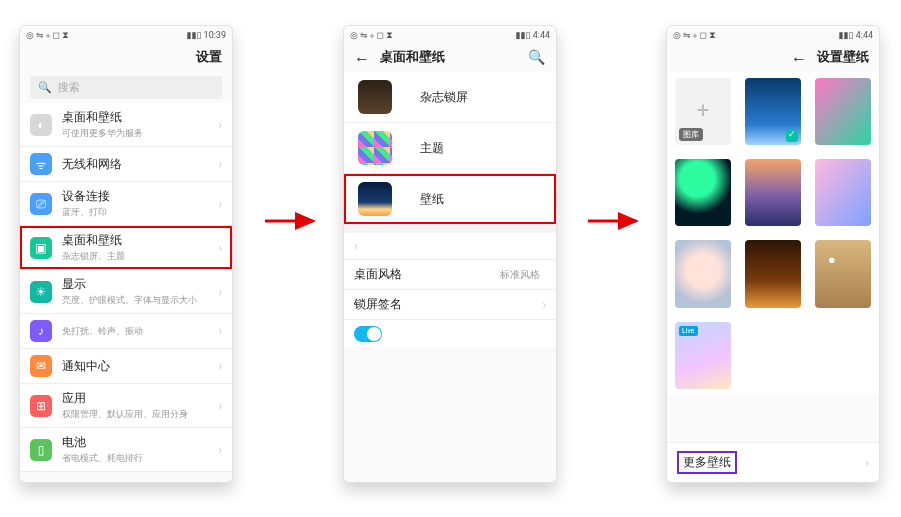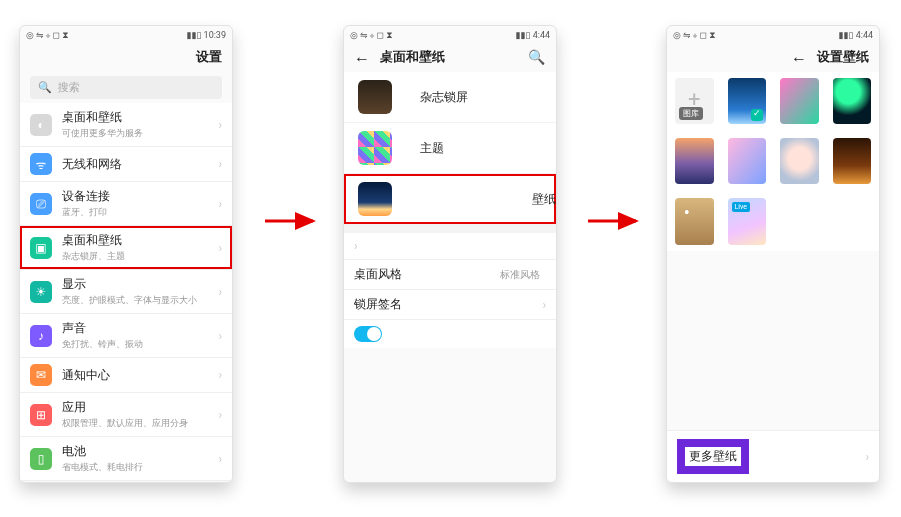--- a/index.html
+++ b/index.html
@@ -52,46 +52,46 @@
   }
   .grey{background:#d8d8d8;} .blue{background:#4aa0ff;} .teal{background:#16c79a;}
   .teal2{background:#12b8a2;} .purple{background:#7d5bff;} .orange{background:#ff8a3d;}
   .red{background:#ff5e5e;} .green{background:#5bc25d;}
 
   .item .txt { display:flex; flex-direction:column; flex:1; }
   .item .lbl { font-size:12px; color:#222;}
   .item .sub { font-size:9px; color:#999; margin-top:1px;}
   .item .chev { color:#ccc; font-size:12px; }
   .item .val { font-size:10px; color:#999; margin-right:6px; }
-  .hl { box-shadow: inset 0 0 0 2px #e40000; justify-content: space-between; }
+  .hl { box-shadow: inset 0 0 0 2px #e40000; }
 
   .tile-row { display:flex; align-items:center; padding:8px 0 8px 14px; gap:28px; background:#fff; border-bottom:1px solid #f2f2f2; }
   .tile-img { width:34px; height:34px; border-radius:6px; flex:0 0 34px; }
   .tile-lbl { font-size:12px; }
 
   .toggle {
     width:28px; height:16px; border-radius:8px; background:#14b8f0;
     position:relative;
   }
   .toggle::after{content:"";position:absolute;right:1px;top:1px;width:14px;height:14px;background:#fff;border-radius:50%;}
 
   
-  .gallery { padding:6px 8px; display:grid; grid-template-columns:repeat(4,1fr); gap:14px; background:#fff;}
+  .gallery { padding:6px 8px; display:grid; grid-template-columns:repeat(3,1fr); gap:14px; background:#fff;}
   .wp { width:100%; padding-top:120%; border-radius:4px; position:relative; overflow:hidden; }
   .wp .badge-check{position:absolute;bottom:3px;right:3px;width:12px;height:12px;background:#00c2a4;border-radius:3px;}
   .wp .badge-check::after{content:"✓";color:#fff;font-size:9px;position:absolute;left:2px;top:-1px;}
   .wp .badge-live{position:absolute;top:4px;left:4px;font-size:7px;color:#fff;background:#00a4e4;padding:1px 3px;border-radius:2px;}
   .chip-gallery{position:absolute;bottom:4px;left:4px;font-size:8px;color:#fff;background:rgba(0,0,0,0.55);padding:1px 4px;border-radius:3px;}
 
   .footer-btn {
     position:absolute; bottom:0; left:0; right:0;
     background:#fff; padding:8px 10px; border-top:1px solid #eee;
     display:flex; align-items:center; font-size:12px;
   }
-  .footer-btn .boxhl{border:8px solid #6d28d9;padding:1px 4px;}
+  .footer-btn .boxhl{border:2px solid #6d28d9;padding:1px 4px;}
   .footer-btn .chev{margin-left:auto;color:#ccc;font-size:12px;}
 
   
   .arrow{position:absolute; top:210px;}
   #a1{left:263px;} #a2{left:586px;}
   .arrow svg{display:block;}
   .g-apps{background:
     linear-gradient(45deg,#ff6ec4 0 25%,#7873f5 25% 50%,#42e695 50% 75%,#ffd86f 75% 100%);
     background-size:16px 16px;}
   .g-cafe{background:linear-gradient(#2b2218,#5b422b);}
@@ -160,21 +160,20 @@
           <div class="iconbox teal2">☀</div>
           <div class="txt">
             <span class="lbl">显示</span>
             <span class="sub">亮度、护眼模式、字体与显示大小</span>
           </div>
           <span class="chev">›</span>
         </div>
         <div class="item">
           <div class="iconbox purple">♪</div>
           <div class="txt">
-            <span class="lbl">声音</span>
             <span class="sub">免打扰、铃声、振动</span>
           </div>
           <span class="chev">›</span>
         </div>
         <div class="item">
           <div class="iconbox orange">✉</div>
           <div class="txt">
             <span class="lbl">通知中心</span>
           </div>
           <span class="chev">›</span>

